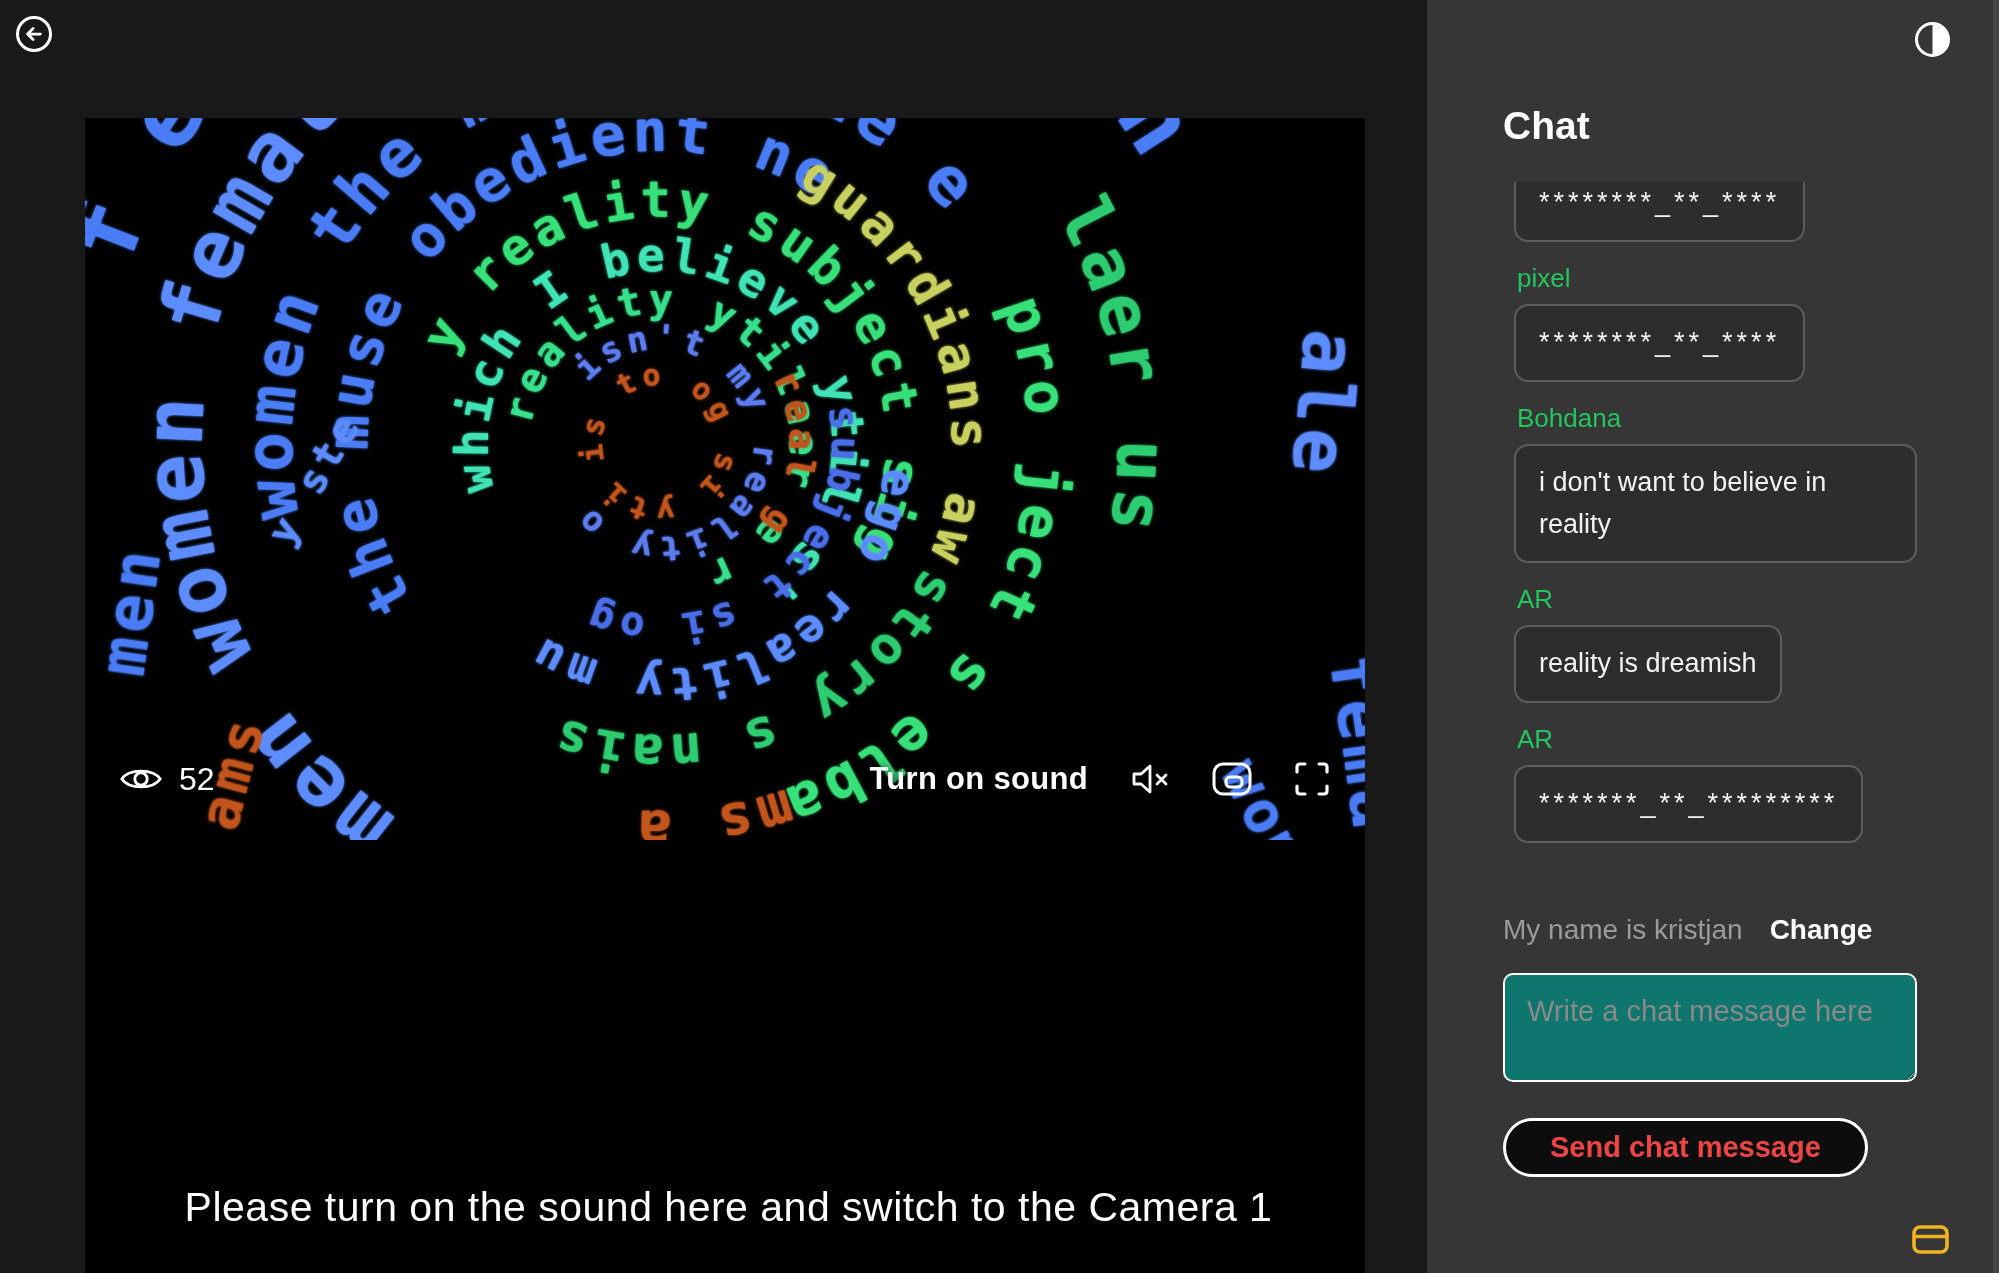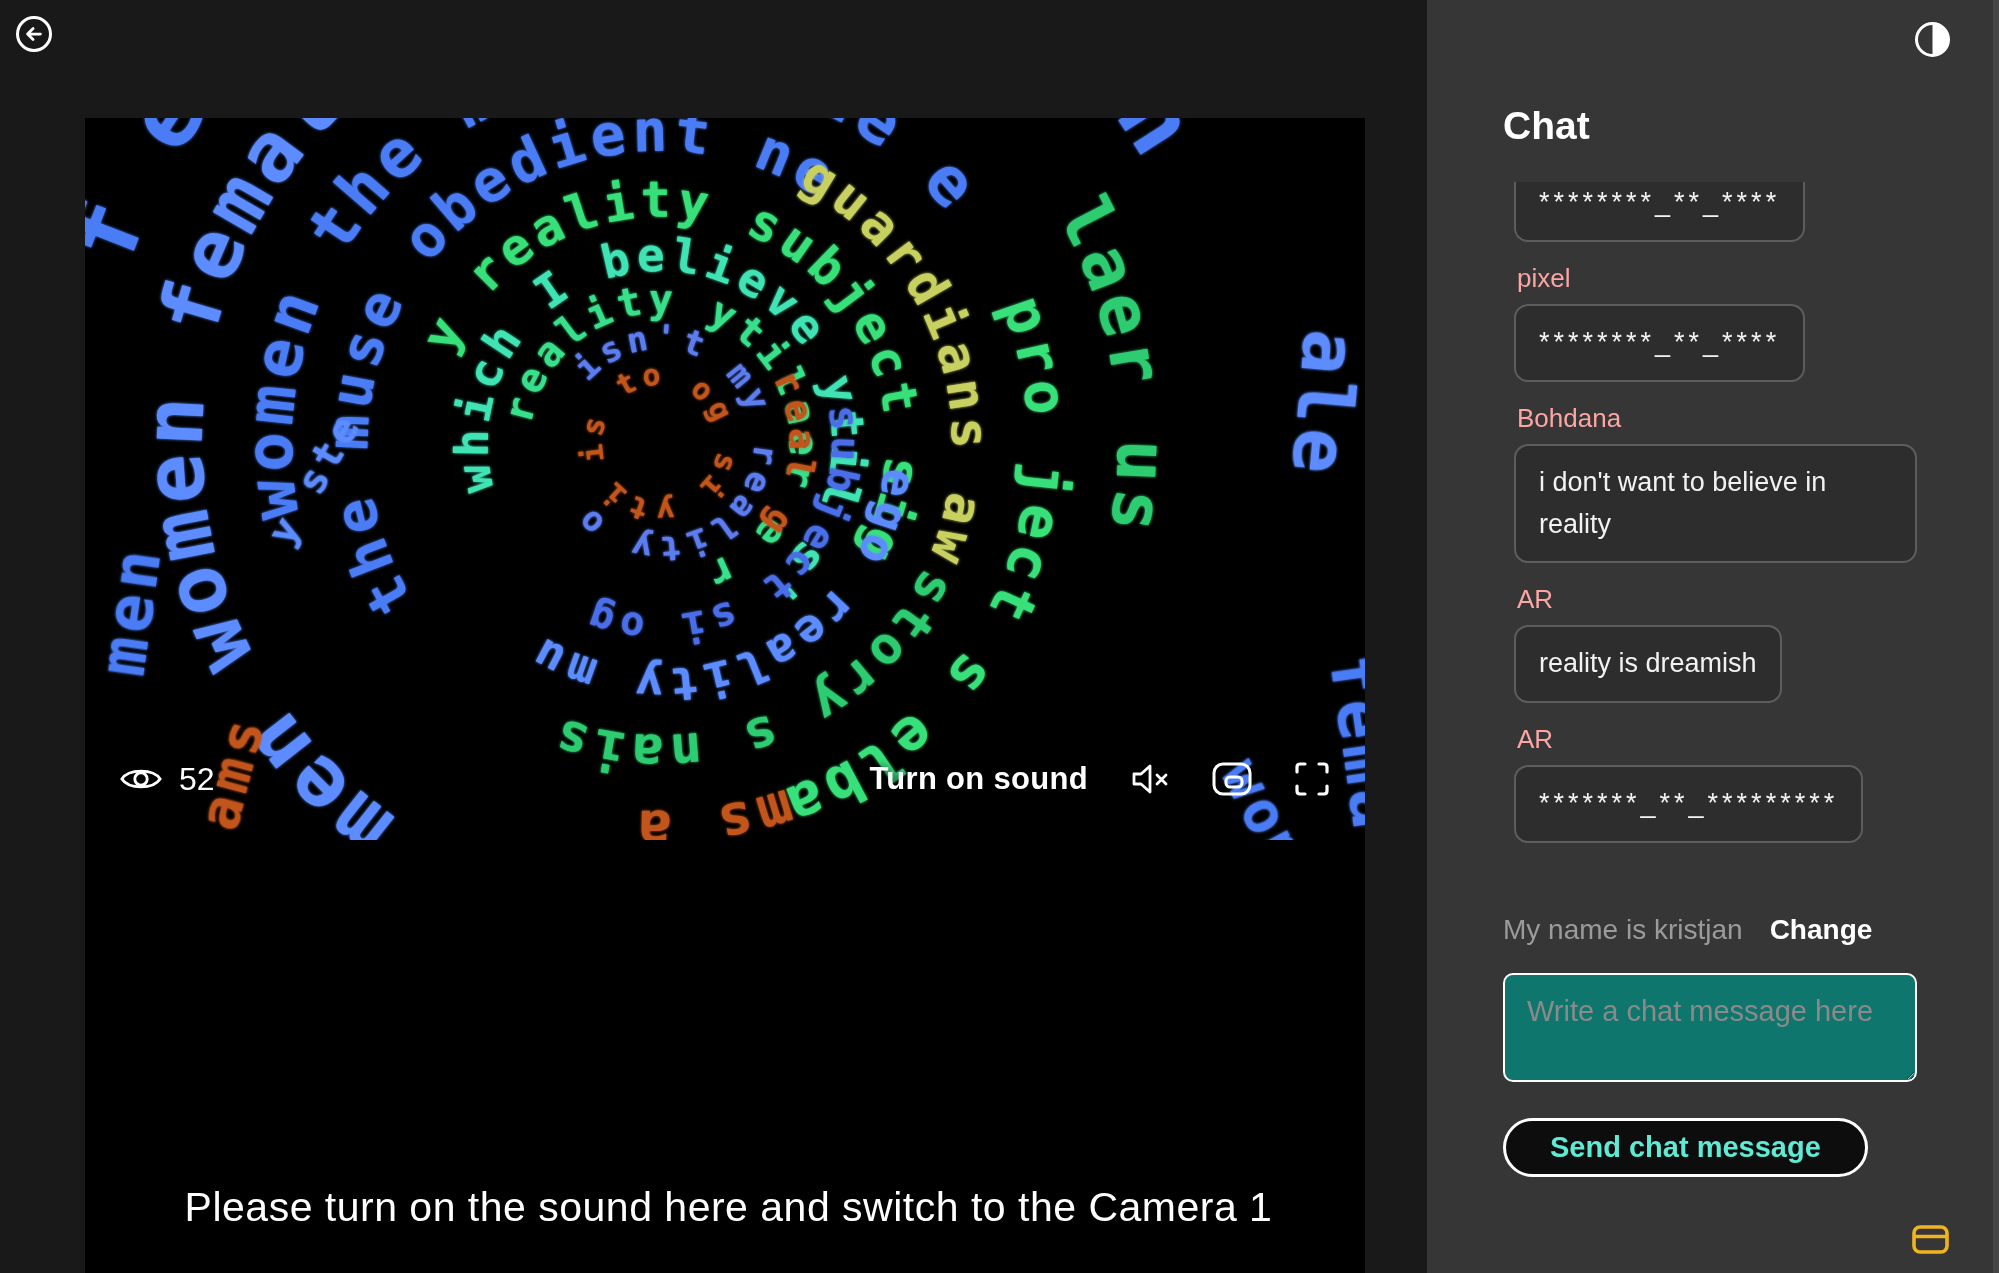--- a/index.html
+++ b/index.html
@@ -28,36 +28,36 @@
   
   .chat { position:relative; width:572px; height:1273px; background:#363636; flex:none; }
   .chat-scrollbar { position:absolute; right:0; top:0; width:4px; height:100%;
                     background:#a9a9a9; border-left:6px solid #464646; cursor:pointer; }
   .contrast-btn { position:absolute; top:21px; right:48px; width:37px; height:37px;
                   background:none; border:none; cursor:pointer; }
   .chat-content { position:absolute; left:76px; top:104px; width:414px; }
   .chat-title { color:#fff; font-size:39px; font-weight:700; margin-bottom:34px; }
   .messages { overflow:hidden; }
   .msg { margin-bottom:21px;padding-left:11px; }
-  .msg-author { color:#fca5a5; font-size:26px; margin:0 0 10px 3px; }
+  .msg-author { color:#22c55e; font-size:26px; margin:0 0 10px 3px; }
   .bubble { display:inline-block; max-width:414px; background:#2d2d2d;
             border:2px solid #5d5d5d; border-radius:14px; padding:16px 23px;
             color:#f2f2f2; font-size:27px; line-height:1.55; overflow-wrap:anywhere; }
   .msg.clipped .bubble { margin-top:-16px; border-top-left-radius:0; border-top-right-radius:0; border-top:none; }
   .bubble.masked { letter-spacing:4px; }
   .identity { display:flex; align-items:baseline; gap:27px; margin:50px 0 27px; font-size:28px; }
   .identity-name { color:#9b9b9b; }
   .identity-change { color:#fff; font-weight:700; cursor:pointer; }
   .composer-input { display:block; width:414px; height:109px; background:#0f766e;
                     border:2.5px solid #fff; border-radius:10px; color:#e8e8e8;
                     font-size:29px; padding:20px 22px; resize:both;
                     font-family:"Liberation Sans", sans-serif; }
   .composer-input::placeholder { color:#8a8a8a; }
   .send-btn { margin-top:36px; height:59px; padding:0 44px; border-radius:999px;
-              background:#0d0d0d; border:3.5px solid #fff; color:#5eead4;
+              background:#0d0d0d; border:3.5px solid #fff; color:#ef4444;
               font-size:29px; font-weight:700; cursor:pointer;
               font-family:"Liberation Sans", sans-serif; }
   .card-btn { position:absolute; right:50px; bottom:18px; background:none; border:none; cursor:pointer; }
 </style>
 </head>
 <body>
 
 <div class="page">
 
   <div class="left">

